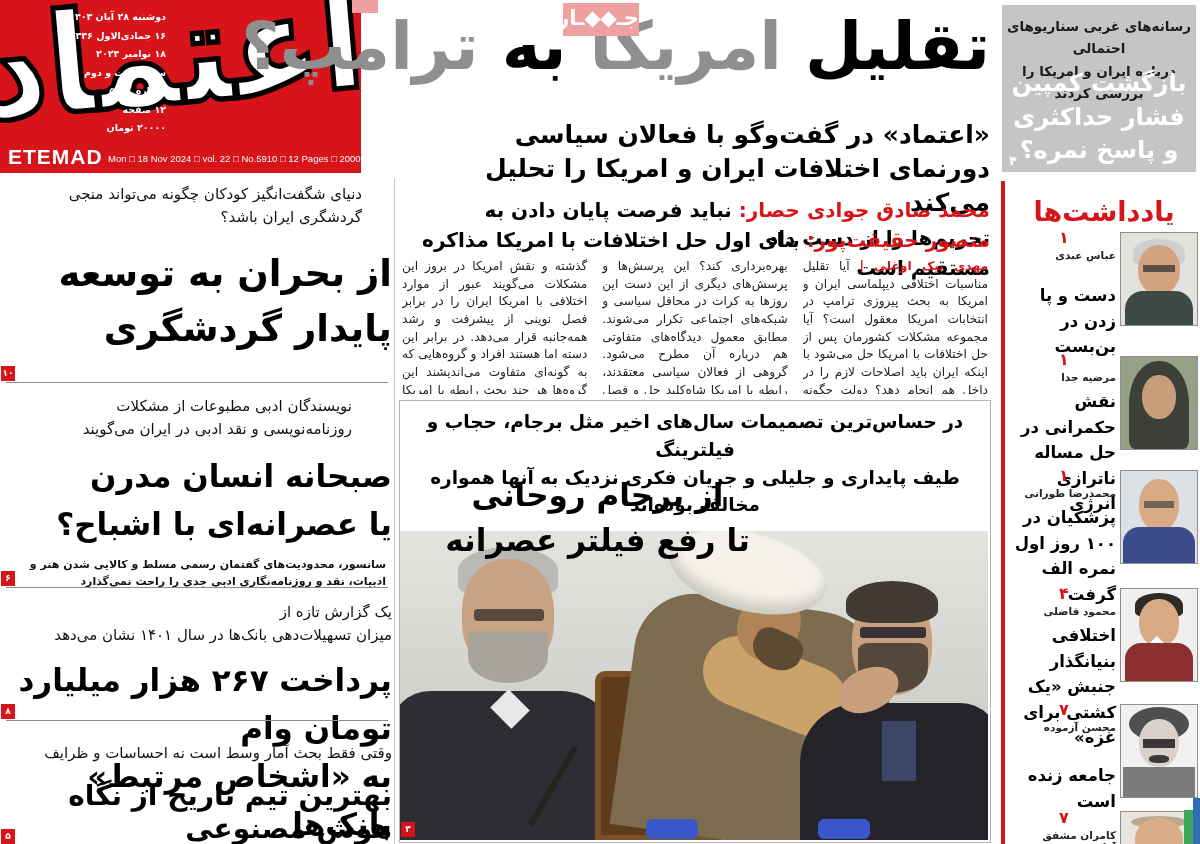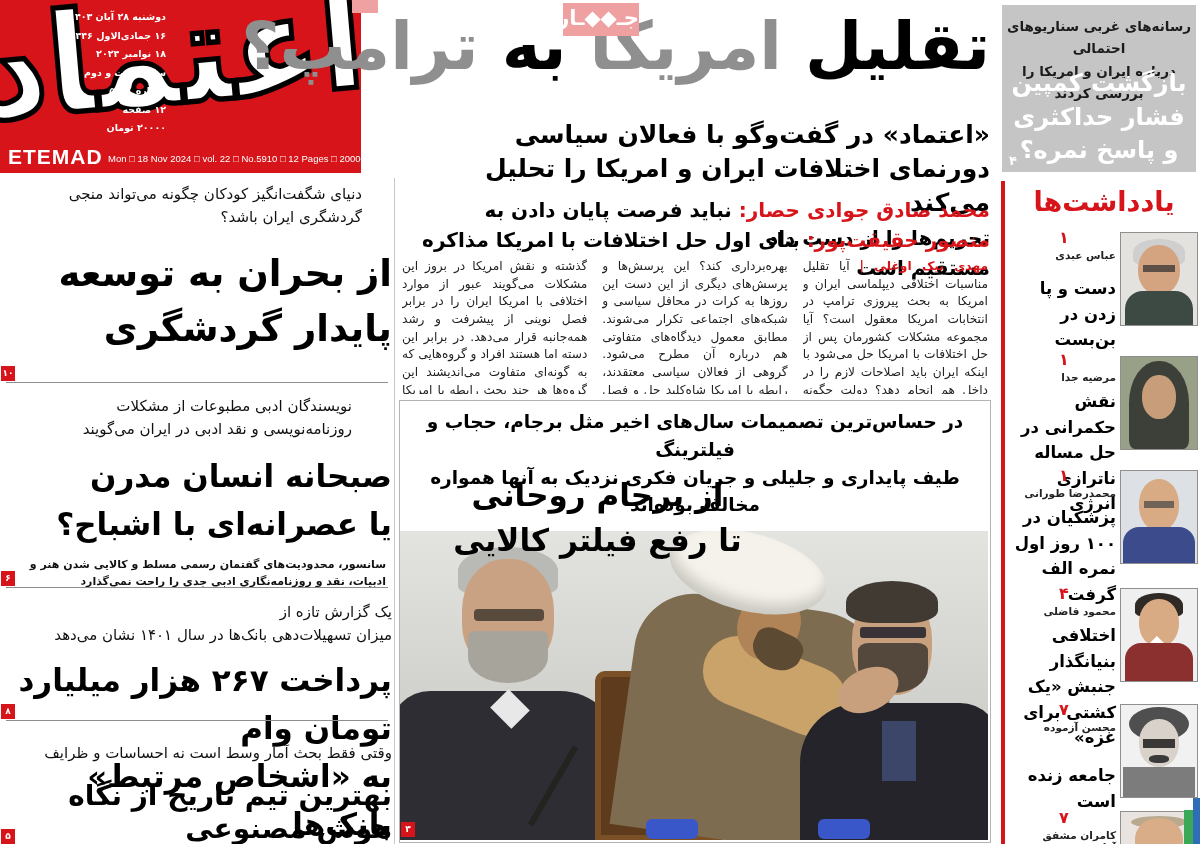--- a/index.html
+++ b/index.html
@@ -88,21 +88,21 @@
   
   .graybox{left:1002px;top:5px;width:194px;height:167px;background:#c5c5c5;}
   .gb-kicker{position:absolute;top:10px;left:0;width:100%;font-size:13.5px;font-weight:bold;
              color:#1c1c1c;line-height:1.65;text-align:center;}
   .gb-head{position:absolute;top:62px;left:0;width:100%;font-size:24px;font-weight:bold;color:#fff;
            line-height:1.4;text-align:center;}
   .gb-num{position:absolute;left:7px;bottom:4px;color:#fff;font-size:13px;font-weight:bold;}
 
   
   .redline{left:1001px;top:181px;width:4px;height:663px;background:#d7141a;}
-  .sb-title{left:1012px;top:186px;width:184px;font-size:27px;font-weight:bold;color:#d7141a;
+  .sb-title{left:1012px;top:196px;width:184px;font-size:27px;font-weight:bold;color:#d7141a;
             text-align:center;}
   .sb-item-num{font-size:16px;font-weight:bold;color:#d7141a;text-align:center;display:block;}
   .sb-author{font-size:10.5px;font-weight:bold;color:#222;display:block;margin-top:2px;}
   .sb-t{font-size:16.5px;font-weight:bold;color:#000;line-height:1.55;display:block;text-align:right;
         margin-top:6px;}
   .sb-text{width:104px;}
   .pf{position:absolute;width:76px;height:92px;border:1px solid #8f8f8f;overflow:hidden;background:#e8e8e8;}
   .pf div{position:absolute;}
   .pf .head{border-radius:48%;}
   
@@ -232,21 +232,21 @@
     </div>
   </div>
 
   <div class="abs pbox">
     <div class="kicker2">
       <span>در حساس‌ترین تصمیمات سال‌های اخیر مثل برجام، حجاب و فیلترینگ</span><br>
       <span>طیف پایداری و جلیلی و جریان فکری نزدیک به آنها همواره مخالف بوده‌اند</span>
     </div>
     <div class="phead">
       <span>از برجام روحانی</span><br>
-      <span>تا رفع فیلتر کالایی</span>
+      <span>تا رفع فیلتر عصرانه</span>
     </div>
     <div class="scene">
       <div class="man-l-body"></div>
       <div class="man-l-collar"></div>
       <div class="man-l-hair"></div>
       <div class="man-l-head"></div>
       <div class="man-l-glass"></div>
       <div class="man-l-beard"></div>
       <div class="mic-stem"></div>
       <div class="chair"></div>
@@ -280,21 +280,21 @@
     </div>
     <div class="gb-num">۴</div>
   </div>
 
   <div class="abs redline"></div>
   <div class="abs sb-title">یادداشت‌ها</div>
 
   <div class="abs sb-text" style="left:1012px;top:228px;">
     <span class="sb-item-num">۱</span>
     <span class="sb-author">عباس عبدی</span>
-    <span class="sb-t" style="margin-top:15px;">دست و پا زدن در بن‌بست</span>
+    <span class="sb-t" style="margin-top:22px;">دست و پا زدن در بن‌بست</span>
   </div>
   <div class="pf pf1" style="left:1120px;top:232px;">
     <div class="hair"></div>
       <div class="head"></div>
       <div class="glass"></div>
       <div class="body"></div>
   </div>
 
   <div class="abs sb-text" style="left:1012px;top:350px;">
     <span class="sb-item-num">۱</span>

